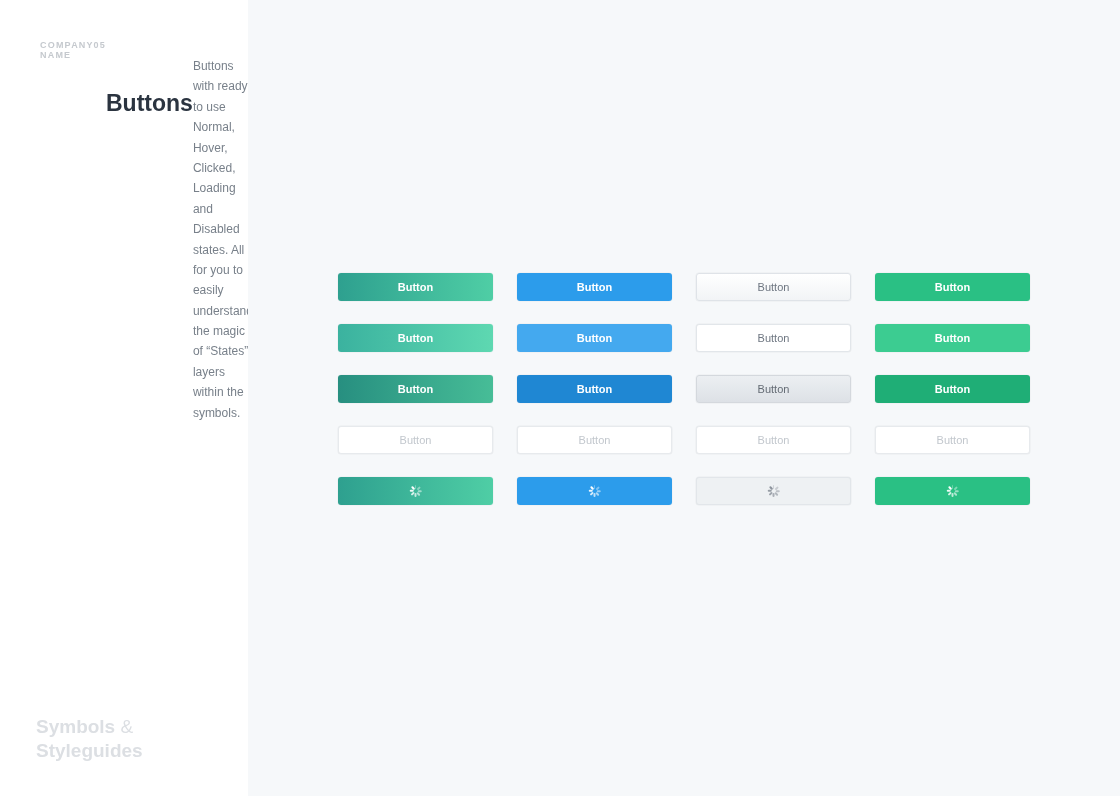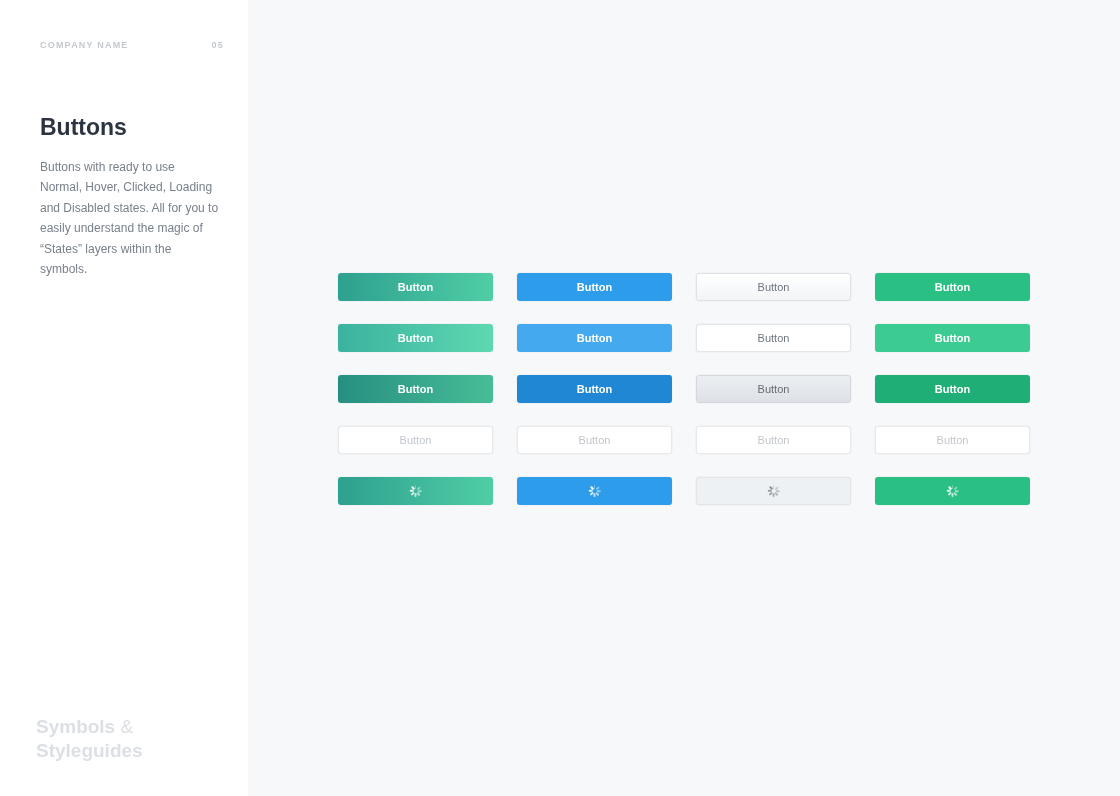--- a/index.html
+++ b/index.html
@@ -6,34 +6,34 @@
   html, body { width: 1120px; height: 796px; font-family: -apple-system, "Helvetica Neue", Arial, sans-serif; }
   body { display: flex; background: #fff; }
 
   
   .sidebar {
     width: 248px;
     height: 796px;
     background: #fff;
     padding: 40px 24px 40px 40px;
     display: flex;
-    flex-direction: column;
+    flex-direction: row;
     position: relative;
   }
   .side-top {
     display: flex;
     justify-content: space-between;
     align-items: baseline;
     font-size: 9px;
     letter-spacing: 1.2px;
     color: #c5c9ce;
     font-weight: 600;
   }
   .side-title {
-    margin-top: 64px;
+    margin-top: 50px;
     font-size: 23px;
     font-weight: 700;
     color: #2b3440;
   }
   .side-desc {
     margin-top: 16px;
     font-size: 12px;
     line-height: 1.7;
     color: #78808a;
     max-width: 180px;

